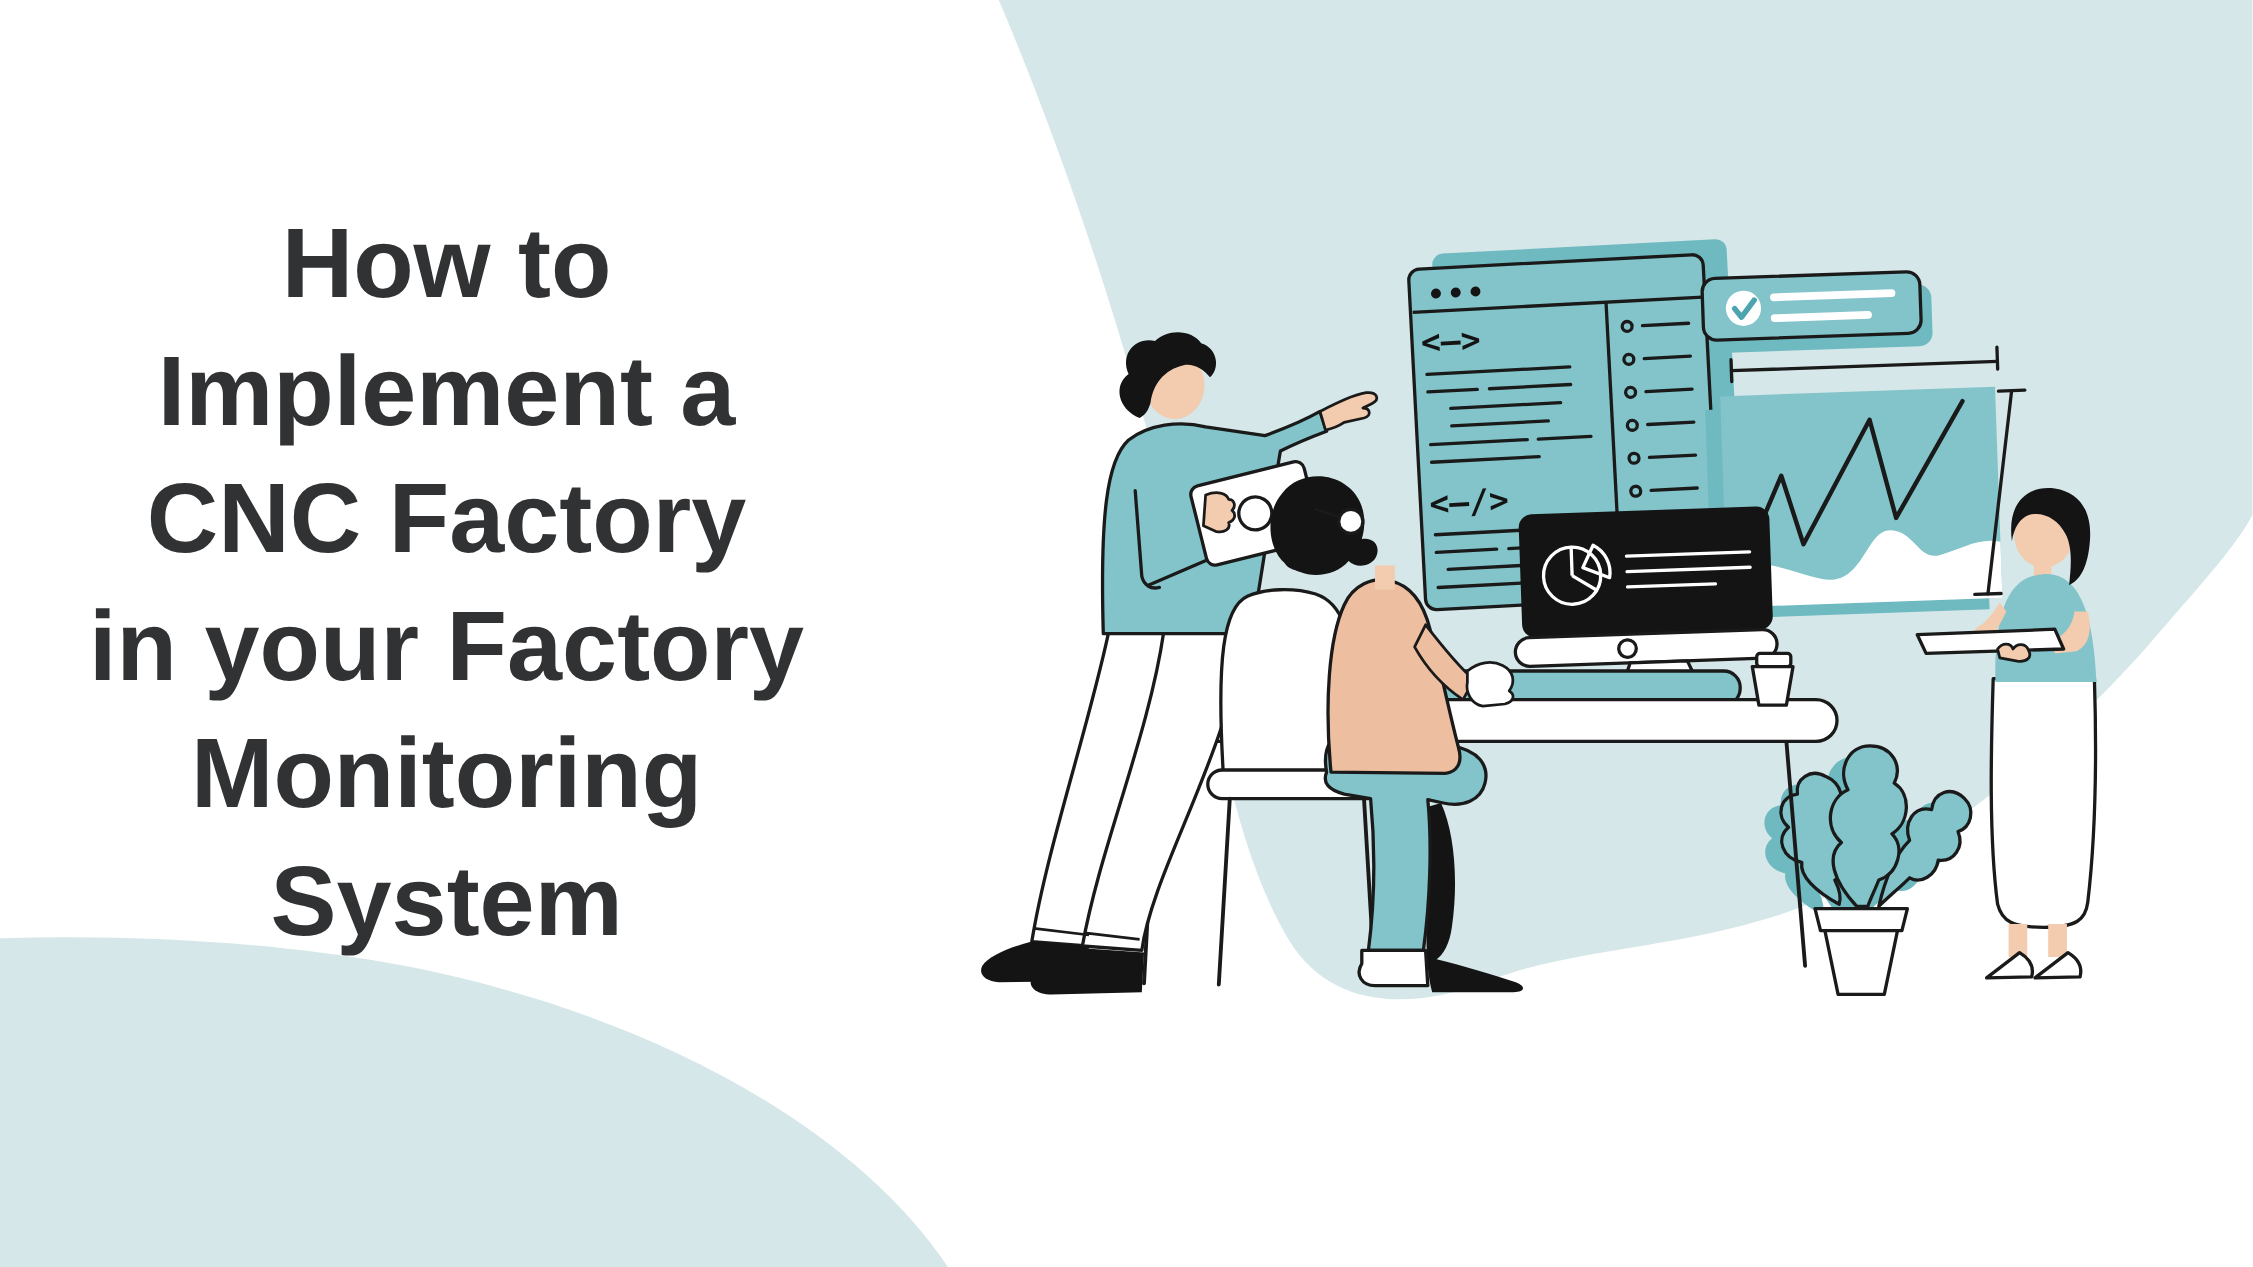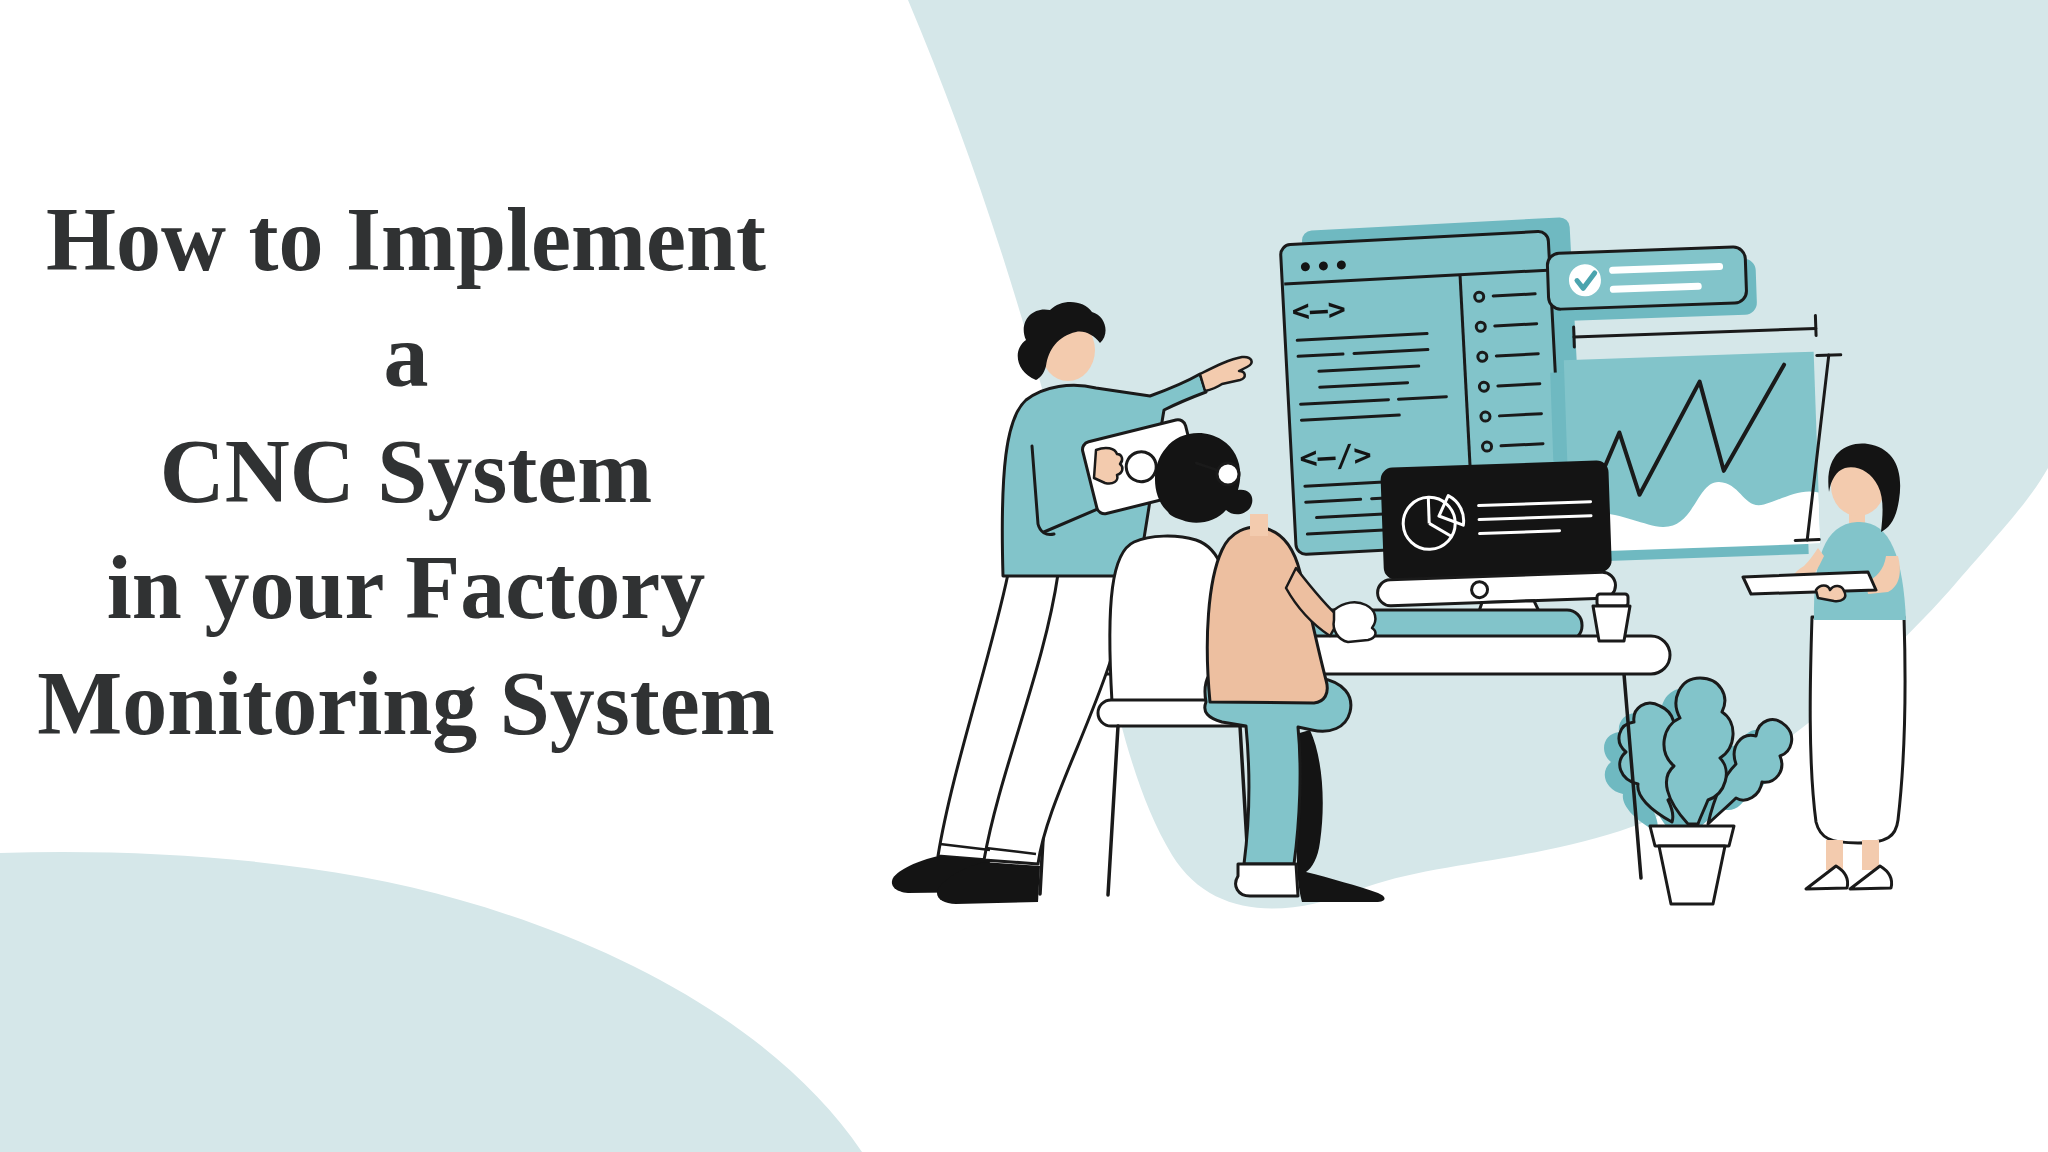--- a/index.html
+++ b/index.html
@@ -8,21 +8,21 @@
     width:2048px;height:1152px;
     overflow:hidden;
     background:#ffffff;
     font-family:"Liberation Sans", sans-serif;
   }
   .illustration{position:absolute;inset:0;width:2048px;height:1152px;}
   .title-block{
     position:absolute;
     left:20px;top:182px;width:772px;
     text-align:center;
-    font-family:Liberation Serif, serif;
+    font-family:Liberation Sans, sans-serif;
     font-weight:600;
     font-size:90px;
     line-height:116px;
     color:#303233;
     letter-spacing:0px;
   }
   .code-glyph{
     font-family:"DejaVu Sans Mono","Liberation Mono",monospace;
     font-size:30px;
     font-weight:bold;
@@ -216,18 +216,18 @@
       <ellipse cx="1200" cy="478" rx="30" ry="34" fill="#f3cbae"></ellipse>
       <path d="M1168,512 C1152,498 1150,466 1166,448 C1178,432 1204,428 1222,440 C1238,450 1244,470 1238,490 C1250,488 1256,498 1250,508 C1244,516 1232,516 1226,510 C1216,522 1196,526 1182,520 C1176,518 1170,516 1168,512 Z" fill="#141414"></path>
       <circle cx="1228" cy="474" r="11" fill="#ffffff" stroke="#1a1a1a" stroke-width="3"></circle>
       <path d="M1217,470 L1196,463" stroke="#1a1a1a" stroke-width="2.5" stroke-linecap="round"></path>
     </g>
 
   </svg>
 
   <div class="title-block">
     <div>How to Implement a</div>
-    <div>CNC System</div>
+    <div>CNC Factory</div>
     <div>in your Factory</div>
     <div>Monitoring System</div>
   </div>
 
 </div>
 
 </body></html>

